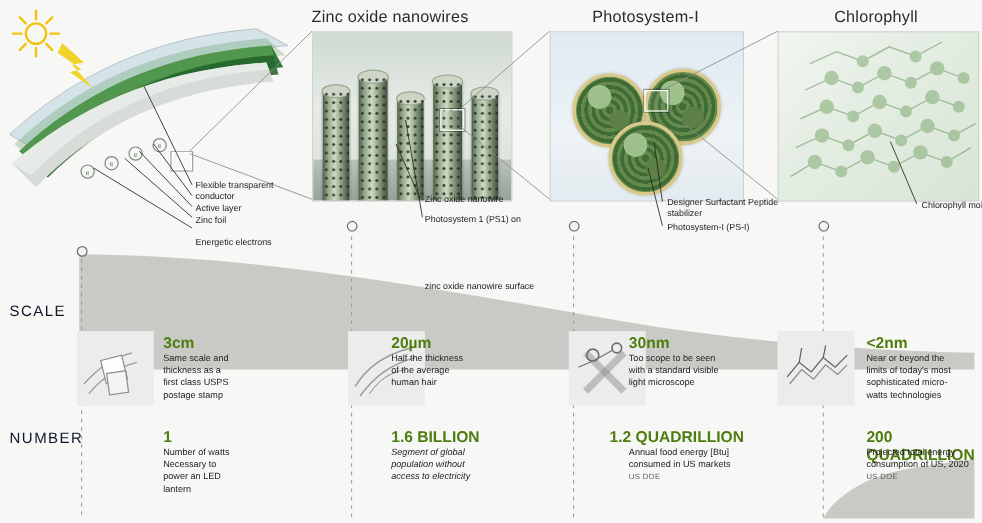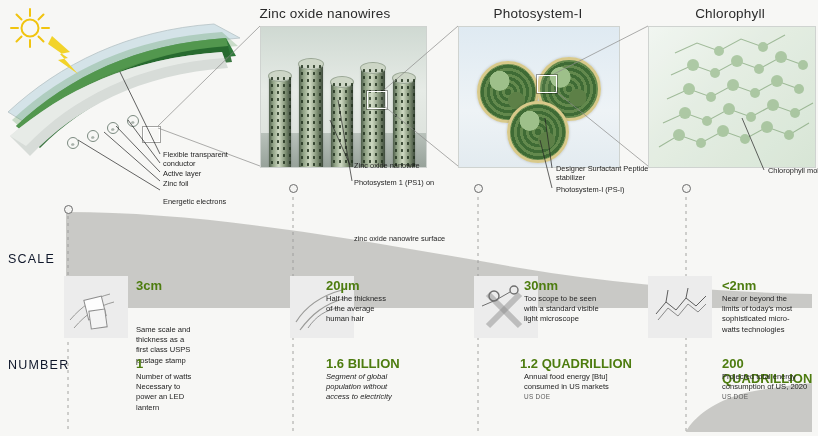--- a/index.html
+++ b/index.html
@@ -366,21 +366,21 @@
   <div class="thumb" style="left:648px;top:276px;width:64px;height:62px;">
     <svg width="64" height="62" viewBox="0 0 64 62">
       <rect x="0" y="0" width="64" height="62" fill="#ececec"></rect>
       <path d="M8,38 L18,26 L28,34 L38,22 L48,30 L58,20" stroke="#5d5d5d" stroke-width="1" fill="none"></path>
       <path d="M10,44 L20,32 L30,40 L40,28 L50,36 L58,28" stroke="#8a8a8a" stroke-width="1" fill="none"></path>
       <path d="M18,26 L20,14 M38,22 L40,12" stroke="#5d5d5d" stroke-width="1" fill="none"></path>
     </svg>
   </div>
 
   <div class="cell-title" style="left:136px;top:278px;">3cm</div>
-  <div class="cell-body" style="left:136px;top:294px;margin-top:31px;">
+  <div class="cell-body" style="left:136px;top:294px;">
     <span>Same scale and</span><br>
     <span>thickness as a</span><br>
     <span>first class USPS</span><br>
     <span>postage stamp</span>
   </div>
 
   <div class="cell-title" style="left:326px;top:278px;">20µm</div>
   <div class="cell-body" style="left:326px;top:294px;">
     <span>Half the thickness</span><br>
     <span>of the average</span><br>
@@ -410,21 +410,21 @@
     <span>lantern</span>
   </div>
 
   <div class="cell-title" style="left:326px;top:356px;">1.6 BILLION</div>
   <div class="cell-body" style="left:326px;top:372px;width:110px;font-style:italic;">
     <span>Segment of global</span><br>
     <span>population without</span><br>
     <span>access to electricity</span>
   </div>
 
-  <div class="cell-title" style="left:520px;top:356px;">1.2 QUADRILLION</div>
+  <div class="cell-title" style="left:508px;top:356px;">1.2 QUADRILLION</div>
   <div class="cell-body" style="left:524px;top:372px;width:124px;">
     <span>Annual food energy [Btu]</span><br>
     <span>consumed in US markets</span><br>
     <span class="cell-src">US DOE</span>
   </div>
 
   <div class="cell-title" style="left:722px;top:356px;">200 QUADRILLION</div>
   <div class="cell-body" style="left:722px;top:372px;">
     <span>Projected total energy</span><br>
     <span>consumption of US, 2020</span><br>

